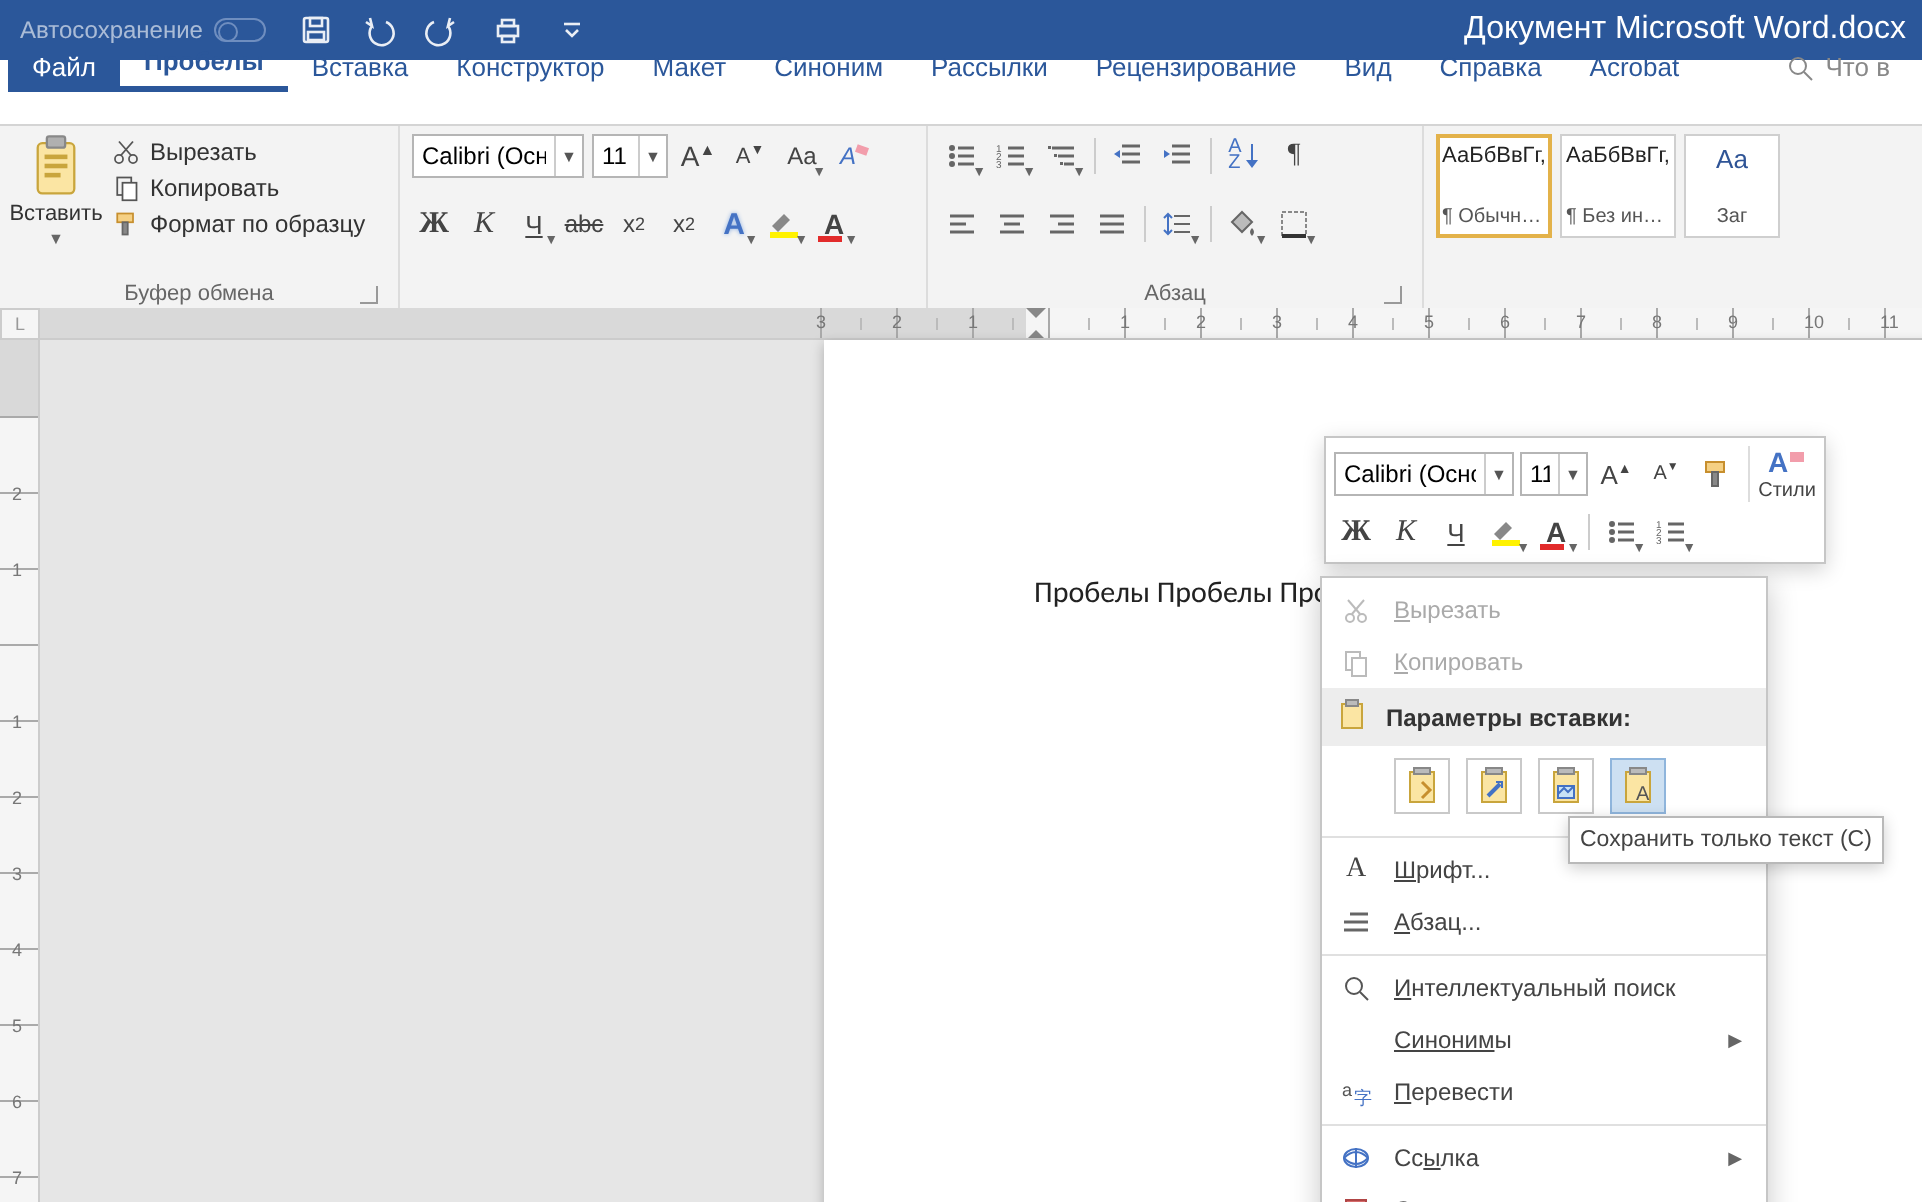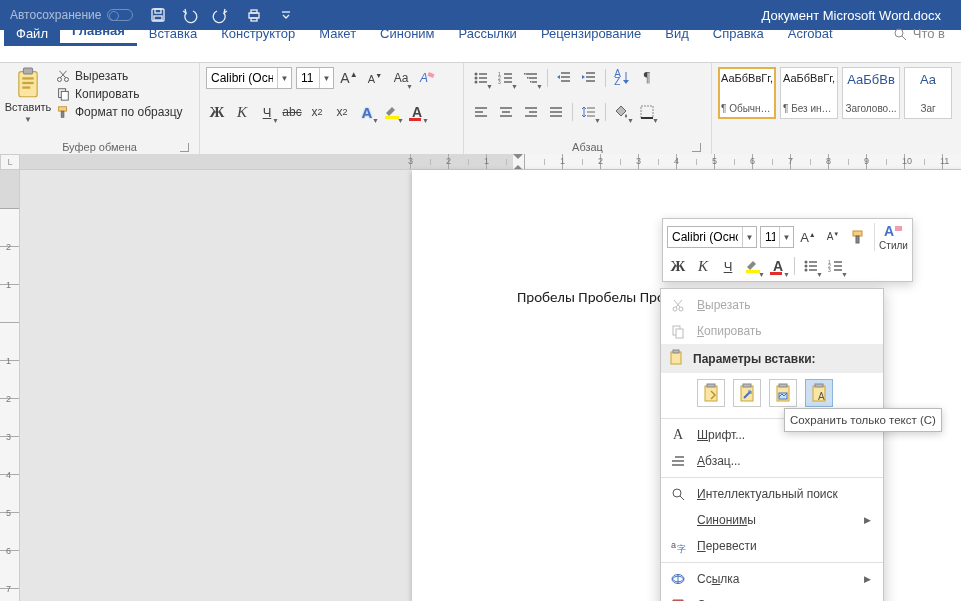--- a/index.html
+++ b/index.html
@@ -6,21 +6,21 @@
 body { width: 961px; height: 601px; overflow: hidden; background: #fff; font-size: 12px; color: #444; }
 
 
 .titlebar { height: 30px; background: #2B579A; display: flex; align-items: center; color: #fff; font-size: 12px; }
 .titlebar .autosave { display: flex; align-items: center; gap: 6px; margin: 0 10px; opacity: .6; }
 .titlebar .autosave .switch { width: 26px; height: 12px; border: 1px solid #9db3d9; border-radius: 7px; position: relative; }
 .titlebar .autosave .switch::before { content:""; position:absolute; width:8px; height:8px; border:1px solid #9db3d9; border-radius:50%; top:1px; left:1px; }
 .titlebar .qat { display:flex; align-items:center; gap:14px; margin-left:6px; }
 .titlebar .qat .qbtn { width:18px; height:18px; display:flex; align-items:center; justify-content:center; opacity:.9; cursor:pointer; }
 .titlebar .qat svg { stroke:#fff; fill:none; stroke-width:1.3; }
-.titlebar .docname { margin-left:auto; margin-right:20px; font-size:13px; }
+.titlebar .docname { margin-left:auto; margin-right:8px; font-size:16px; }
 
 
 .tabrow { height:30px; background:#fff; display:flex; align-items:flex-end; border-bottom:1px solid #d4d4d4; padding:16px 4px; }
 .tab { padding:6px 12px 5px; font-size:13px; color:#2B579A; cursor:pointer; white-space:nowrap; }
 .tab.file { background:#2B579A; color:#fff; }
 .tab.active { border-bottom:3px solid #2B579A; font-weight:600; }
 .tab.tellme { margin-left:auto; display:flex; align-items:center; gap:6px; color:#888; }
 .tab.tellme svg { stroke:#888; fill:none; }
 
 
@@ -165,21 +165,21 @@
           <line x1="1" y1="2" x2="9" y2="2"></line>
           <path d="M2 5 L5 8 L8 5"></path>
         </svg>
     </div>
   </div>
   <div class="docname">Документ Microsoft Word.docx</div>
 </div>
 
 <div class="tabrow">
   <div class="tab file">Файл</div>
-  <div class="tab active">Главная</div>
+  <div class="tab active">Пробелы</div>
   <div class="tab">Вставка</div>
   <div class="tab">Конструктор</div>
   <div class="tab">Макет</div>
   <div class="tab">Синоним</div>
   <div class="tab">Рассылки</div>
   <div class="tab">Рецензирование</div>
   <div class="tab">Вид</div>
   <div class="tab">Справка</div>
   <div class="tab">Acrobat</div>
   <div class="tab tellme">
@@ -416,24 +416,20 @@
     <div class="body">
       <div class="styles-row">
         <div class="style-card sel">
           <div class="preview">АаБбВвГг,</div>
           <div class="name">¶ Обычный</div>
         </div>
         <div class="style-card">
           <div class="preview">АаБбВвГг,</div>
           <div class="name">¶ Без инте...</div>
         </div>
-        <div class="style-card">
-          <div class="preview blue">АаБбВв</div>
-          <div class="name">Заголово...</div>
-        </div>
         <div class="style-card" style="width:48px">
           <div class="preview blue">Аа</div>
           <div class="name">Заг</div>
         </div>
       </div>
     </div>
     <div class="label" style="opacity:0">.</div>
   </div>
 </div>
 

